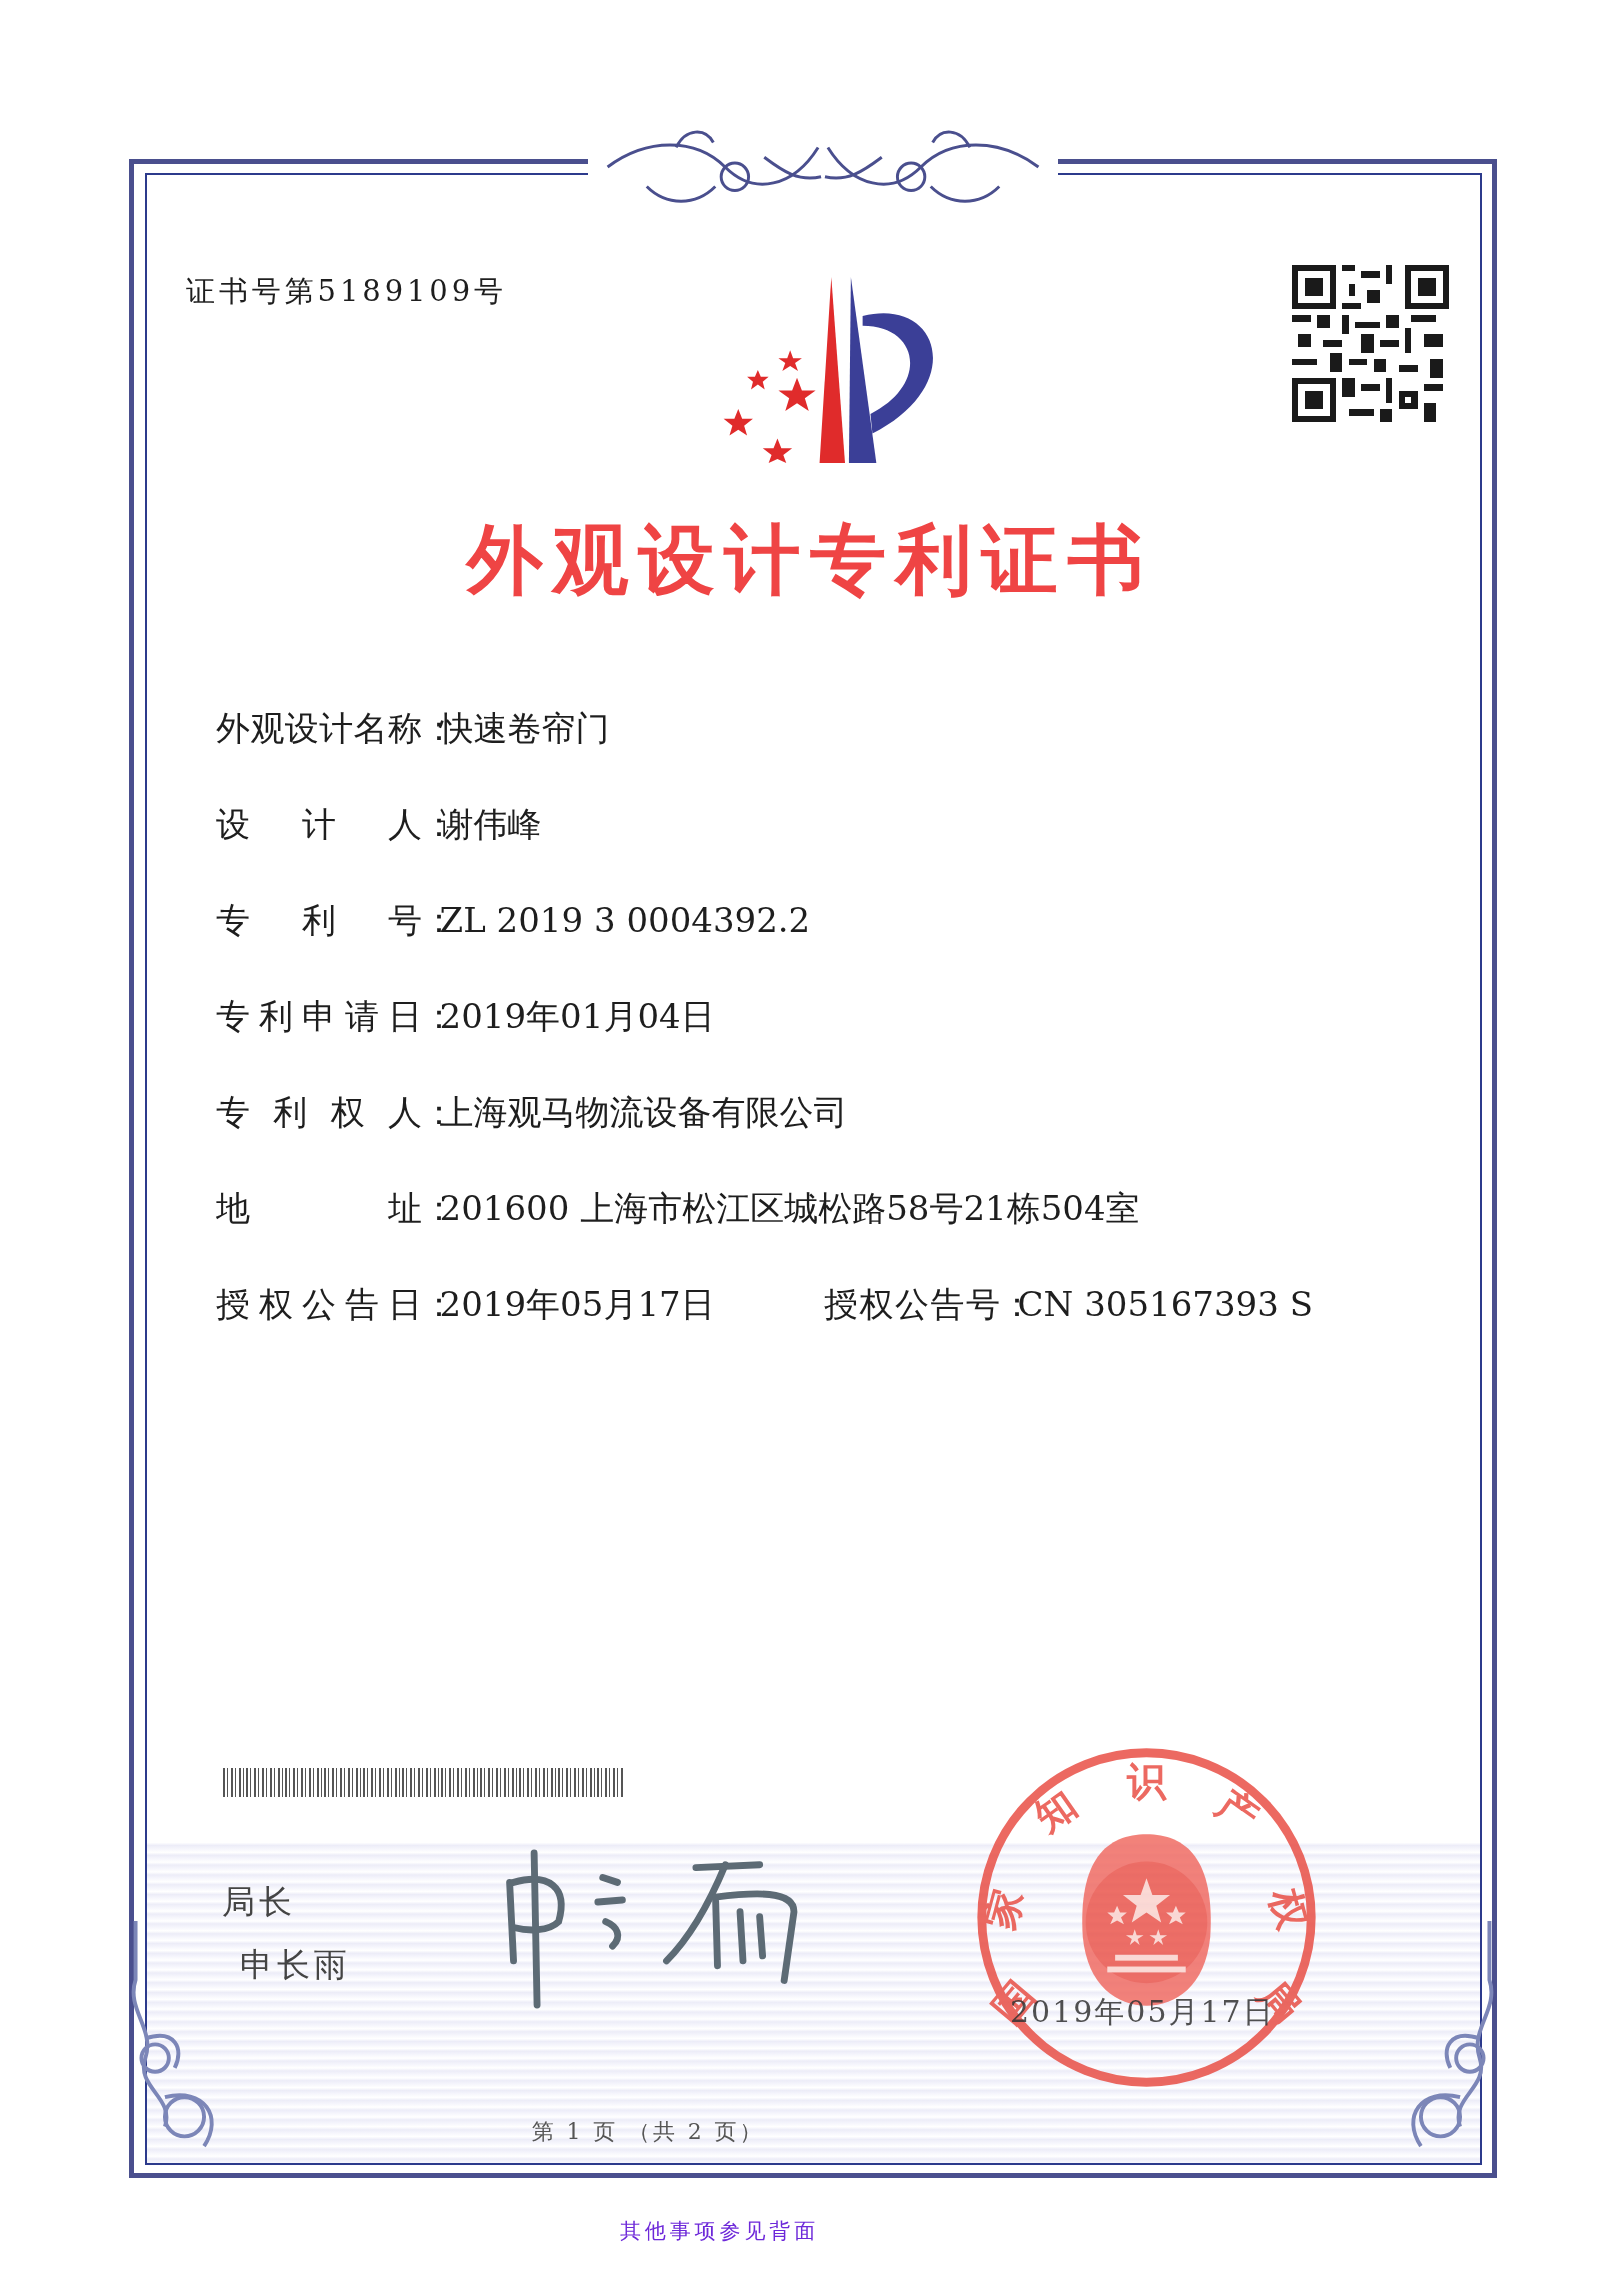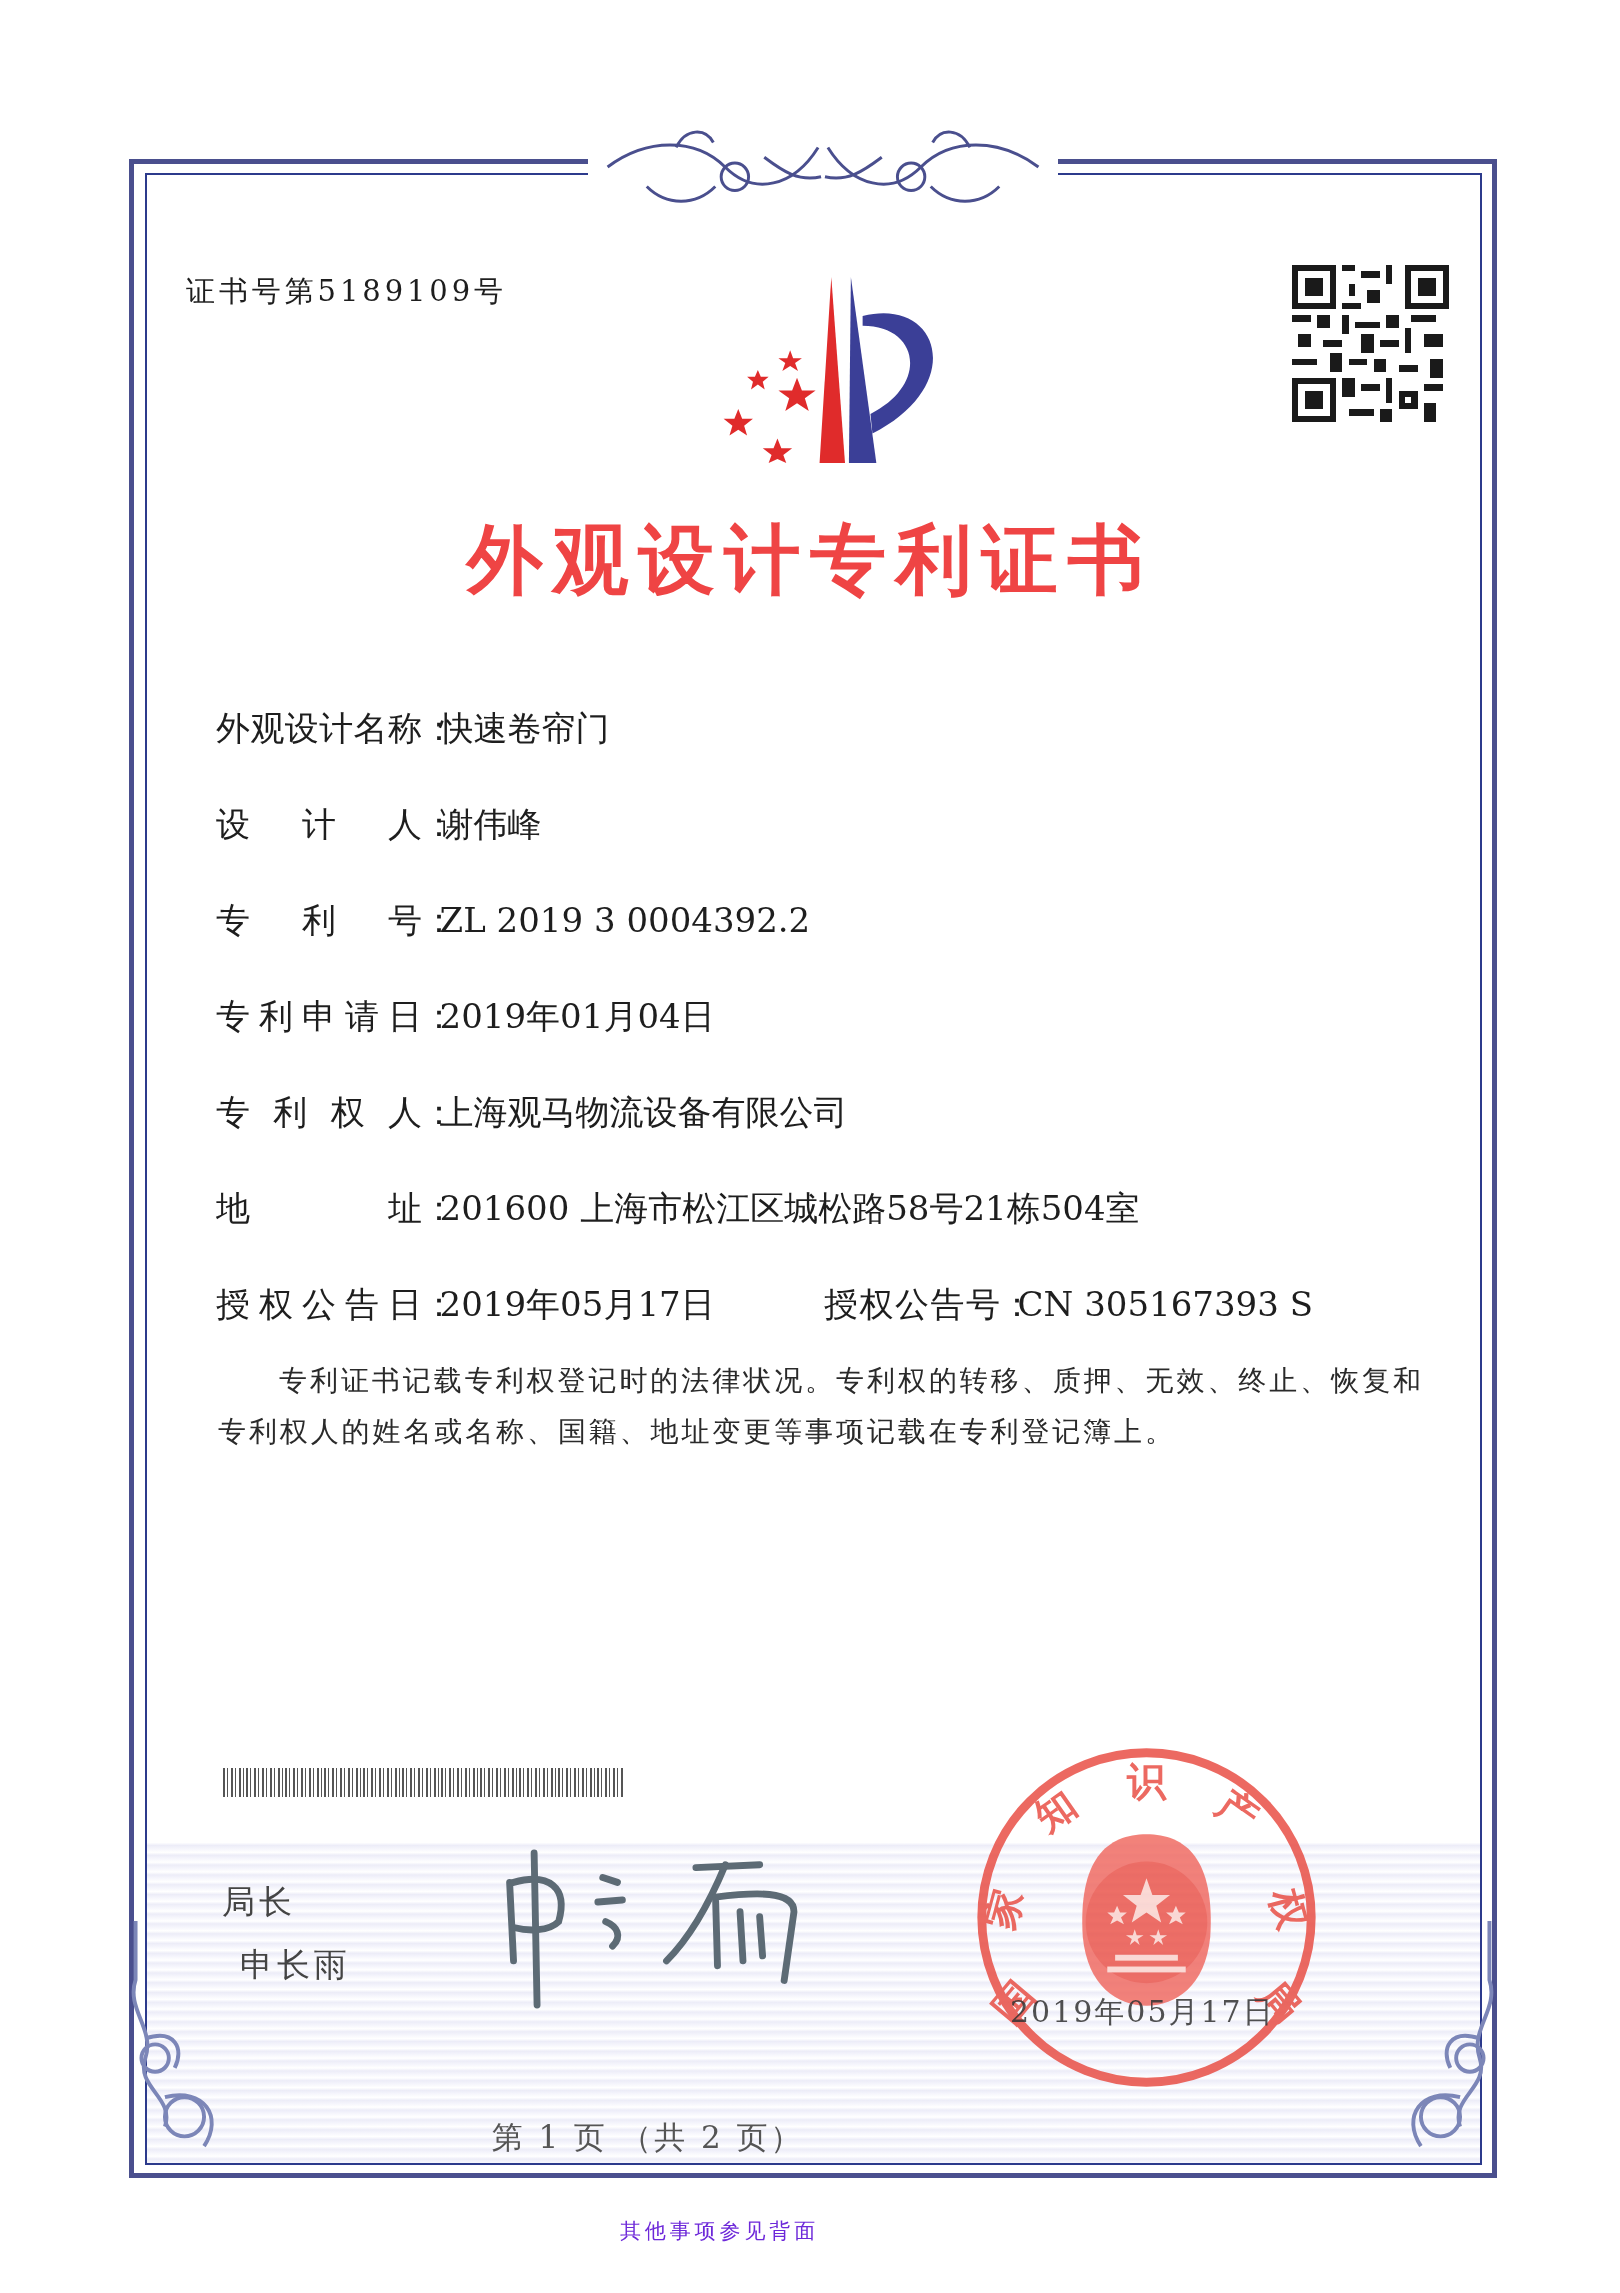--- a/index.html
+++ b/index.html
@@ -66,21 +66,21 @@
     .signature {
       position: absolute; left: 490px; top: 1843px; width: 353px; height: 167px;
     }
     .seal { position: absolute; left: 970px; top: 1741px; width: 353px; height: 353px; }
     .seal-date {
       position: absolute; left: 1010px; top: 1992px; font-size: 30px; color: #333;
       letter-spacing: 2px; opacity: 0.85;
     }
     .page-indicator {
       position: absolute; left: 0; width: 1296px; top: 2117px; text-align: center;
-      font-size: 31px; color: #555; letter-spacing: 2.9px;
+      font-size: 22px; color: #555; letter-spacing: 2.9px;
     }
     .footer-note {
       position: absolute; left: 0; width: 1439px; top: 2217px; text-align: center;
       font-size: 21px; color: #6d28d9; letter-spacing: 3.9px;
     }
   </style>
 </head>
 <body>
 
 <div class="security-band"></div>
@@ -207,21 +207,20 @@
   <span class="field-label">地址</span><span class="field-colon">：</span><span class="field-value">201600 上海市松江区城松路58号21栋504室</span>
 </div>
 <div class="field-row split" style="top:1282px;">
   <span class="field-label">授权公告日</span><span class="field-colon">：</span><span class="field-value">2019年05月17日</span>
   <span class="field-second">
     <span class="field-label">授权公告号</span><span class="field-colon">：</span><span class="field-value">CN 305167393 S</span>
   </span>
 </div>
 
 <div class="para" style="top:1355px;">
-  <p>专利证书记载专利权登记时的法律状况。专利权的转移、质押、无效、终止、恢复和专利权人的姓名或名称、国籍、地址变更等事项记载在专利登记簿上。</p>
 </div>
 
 <div class="barcode"></div>
 
 <div class="director-title">局长</div>
 <div class="director-name">申长雨</div>
 
 <svg class="signature" viewBox="0 0 360 170">
   <g fill="none" stroke="#5d6b75" stroke-width="7" stroke-linecap="round">
     <path d="M20 40 L24 120"></path>

